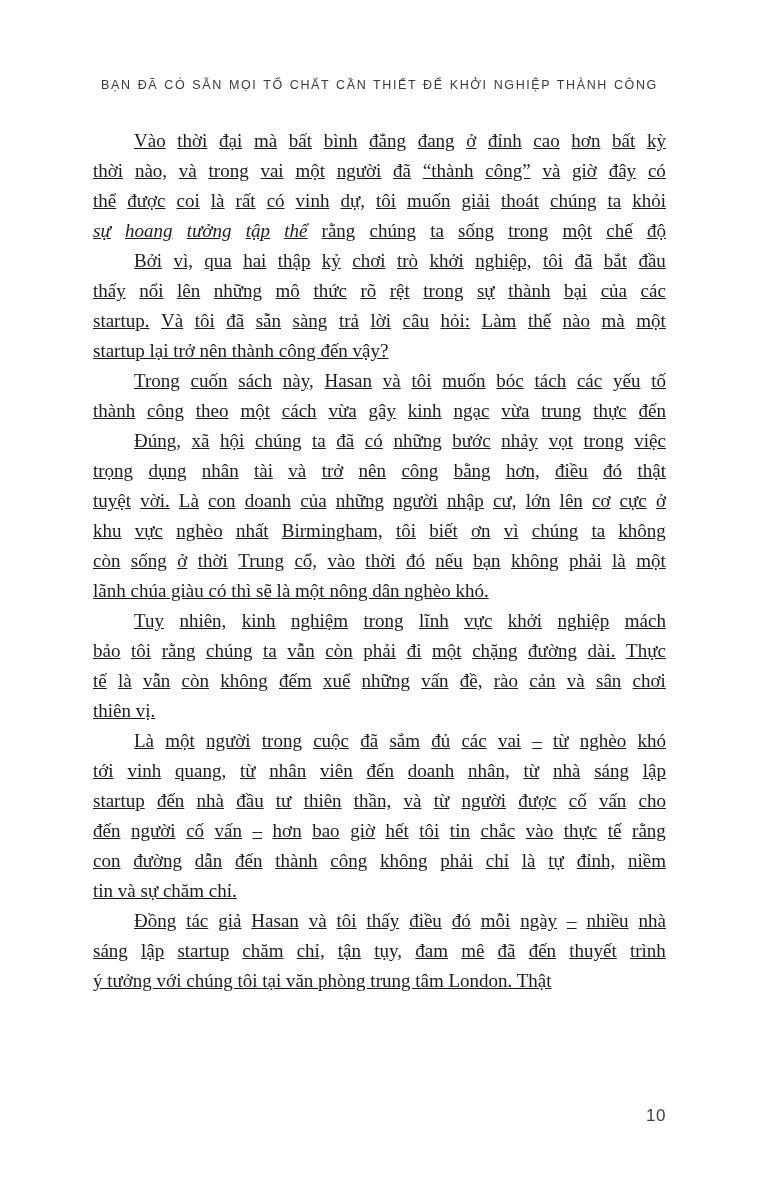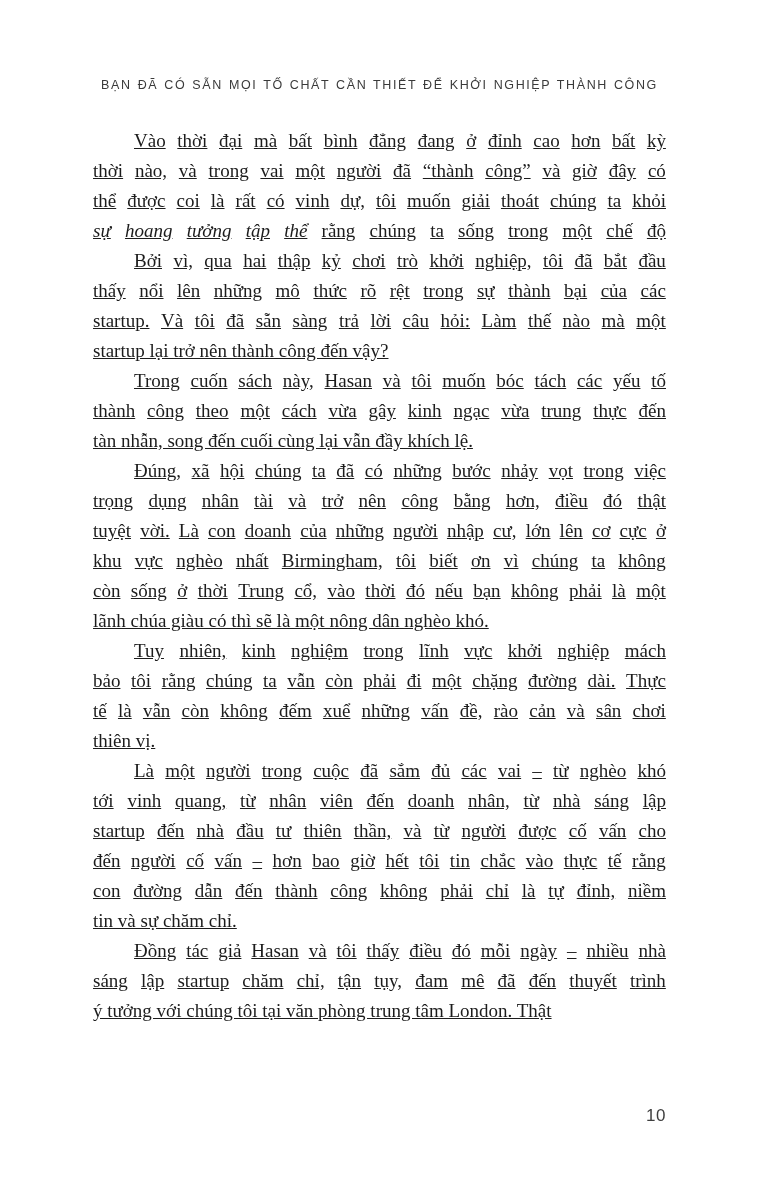--- a/index.html
+++ b/index.html
@@ -209,21 +209,20 @@
           <span class="w">cách</span>
           <span class="w">vừa</span>
           <span class="w">gây</span>
           <span class="w">kinh</span>
           <span class="w">ngạc</span>
           <span class="w">vừa</span>
           <span class="w">trung</span>
           <span class="w">thực</span>
           <span class="w">đến</span>
         </div>
-        <div class="line last">tàn nhẫn, song đến cuối cùng lại vẫn đầy khích lệ.</div>
       </div>
       <div class="para">
         <div class="line first">
           <span class="w">Đúng,</span>
           <span class="w">xã</span>
           <span class="w">hội</span>
           <span class="w">chúng</span>
           <span class="w">ta</span>
           <span class="w">đã</span>
           <span class="w">có</span>

